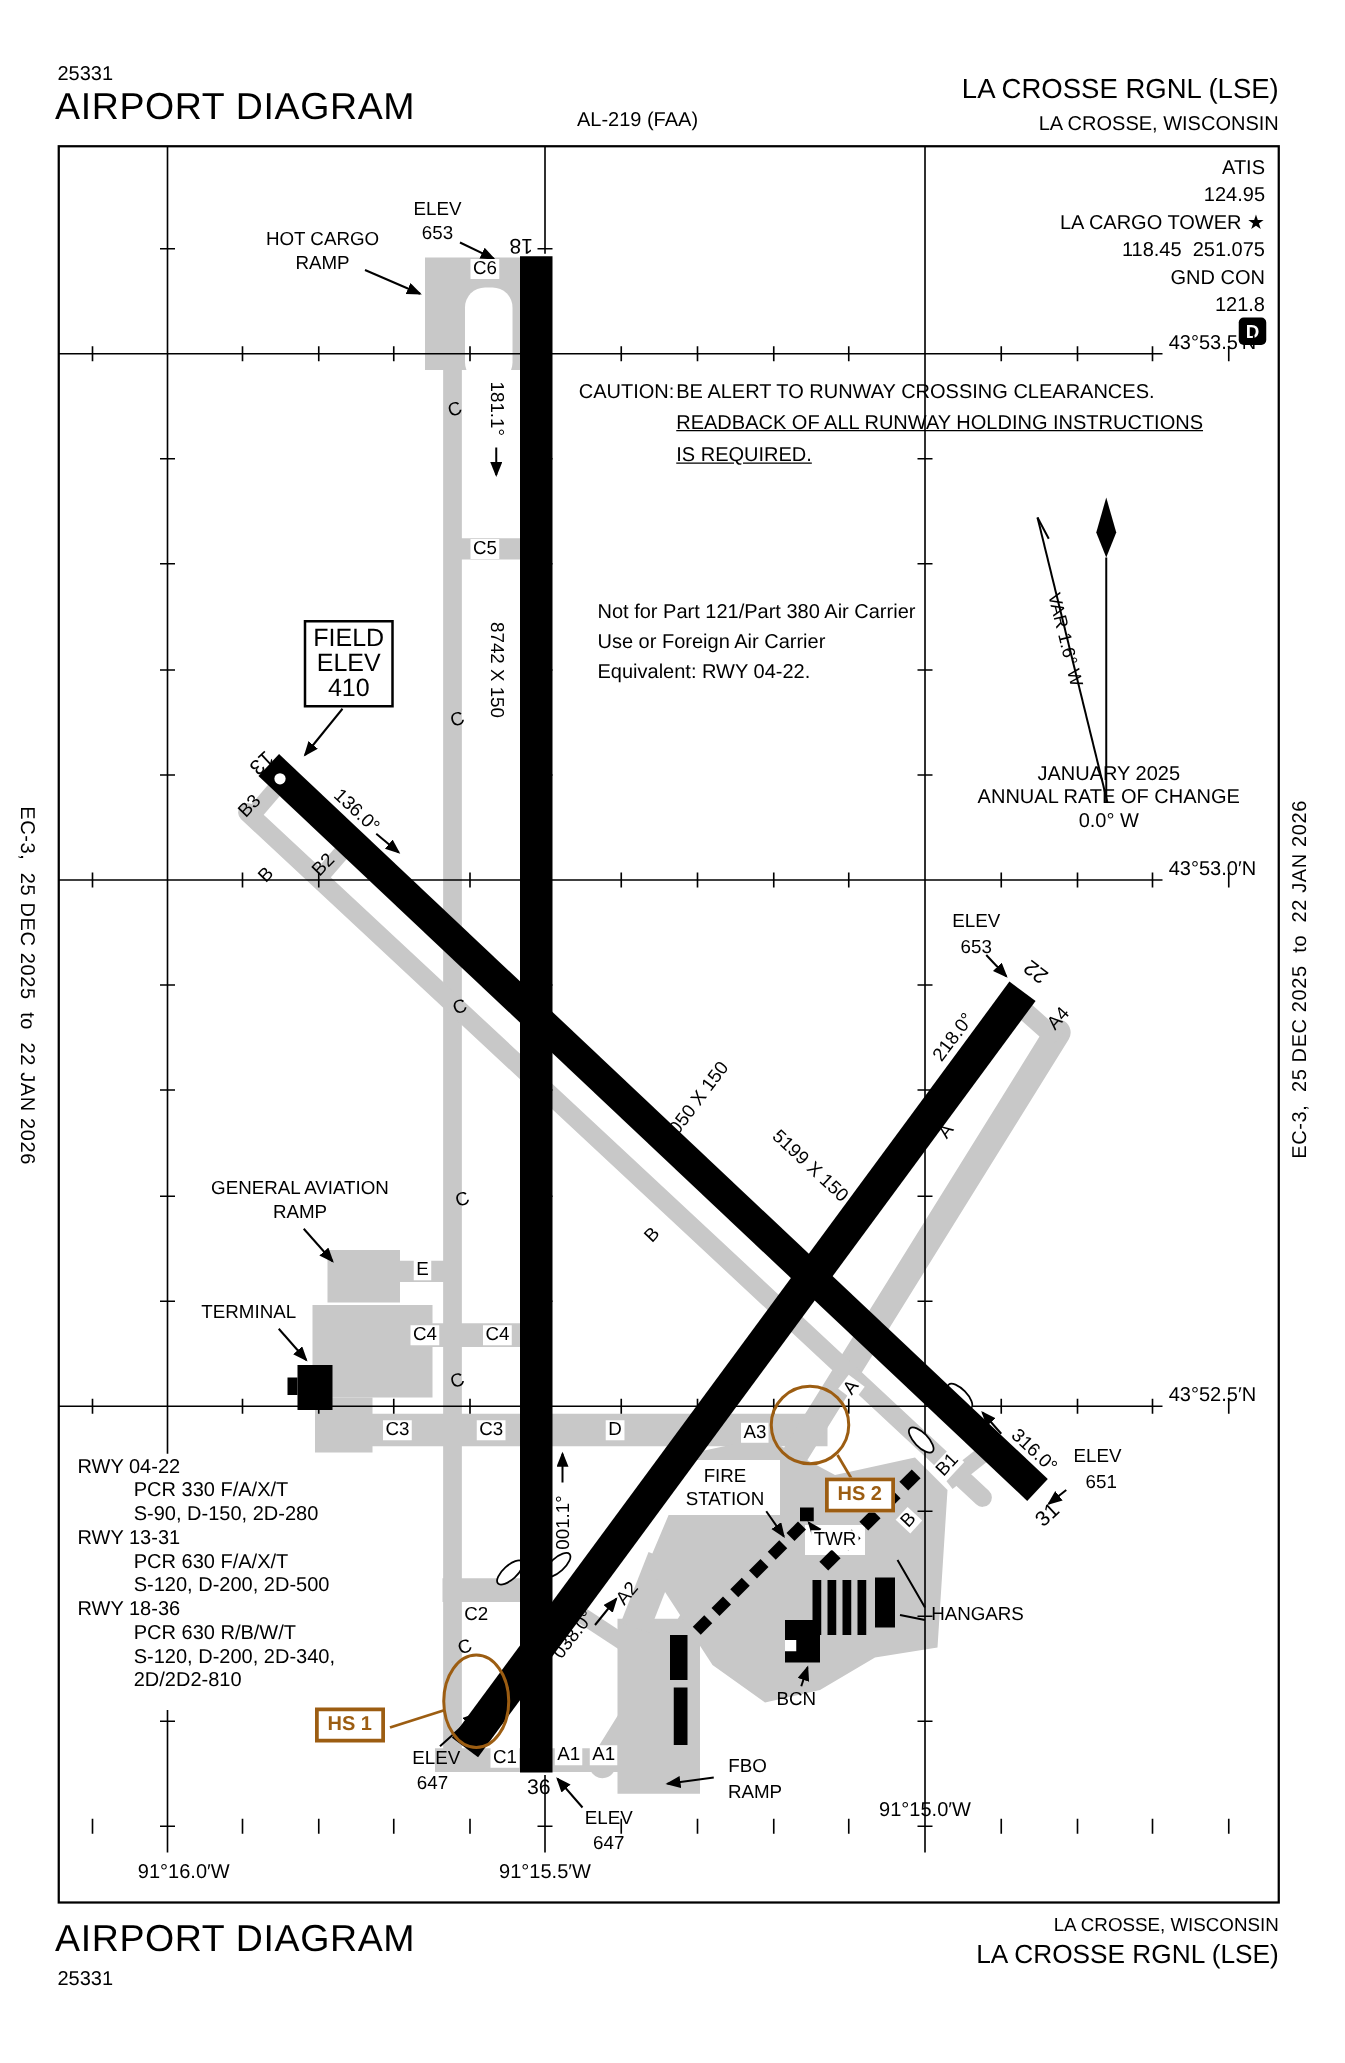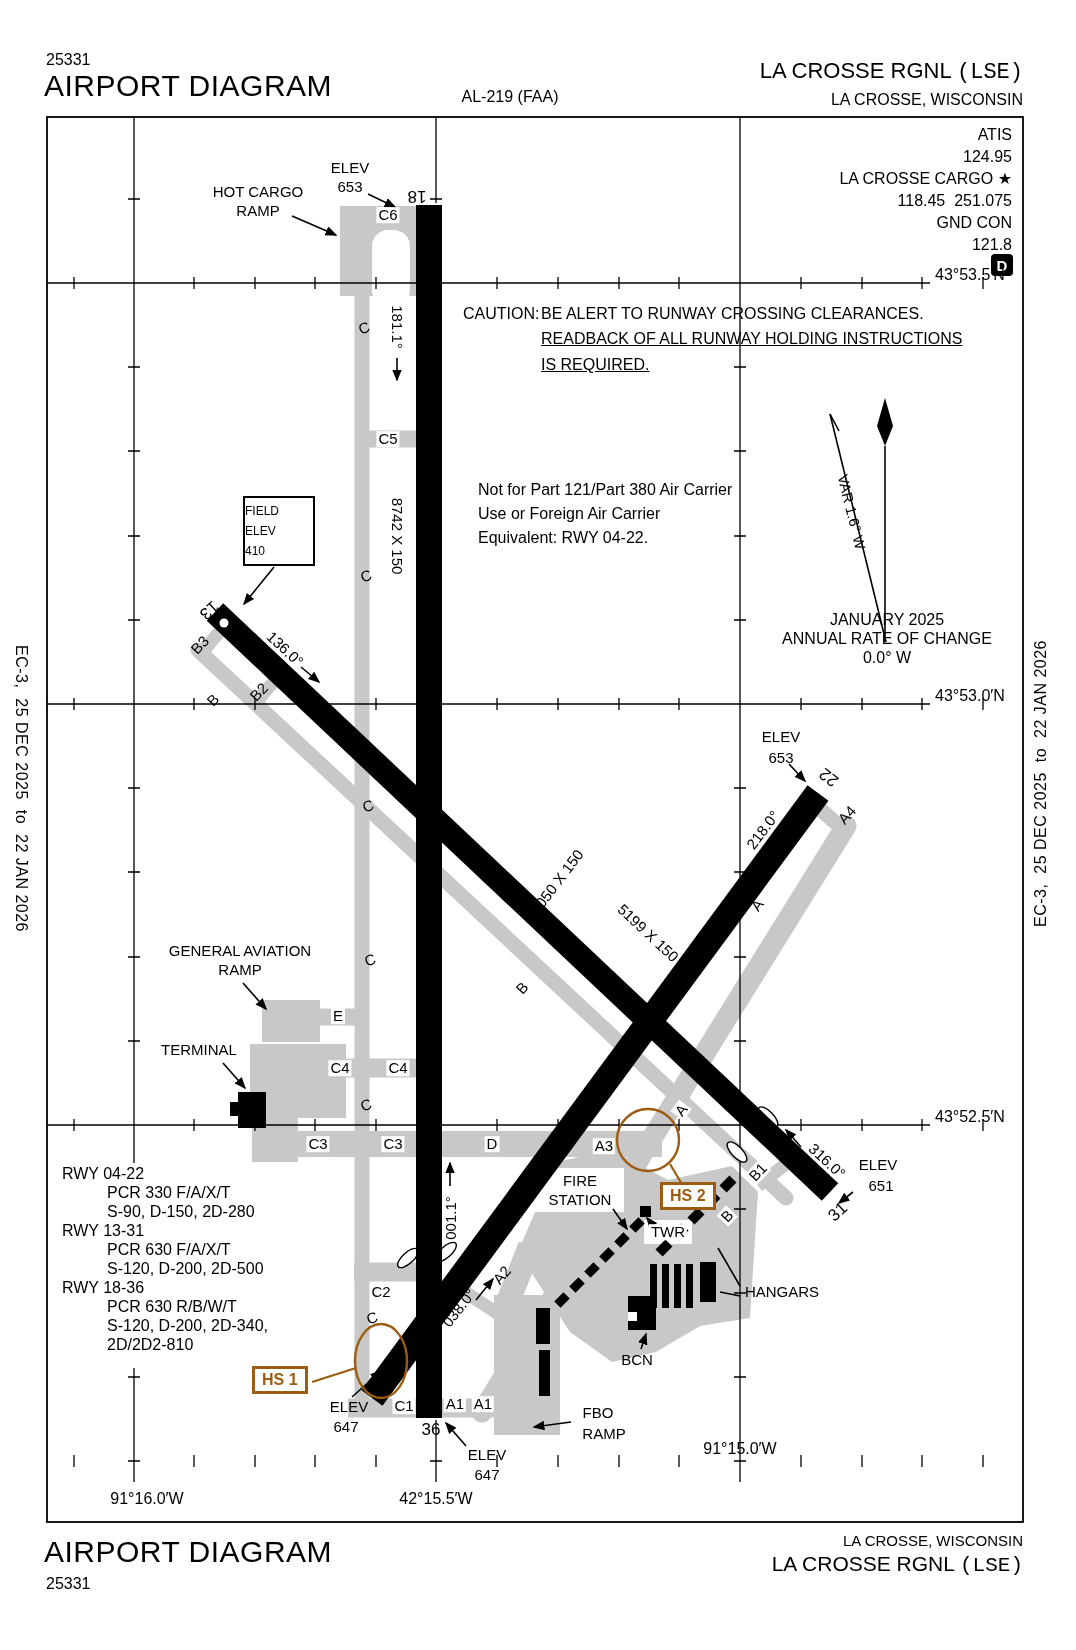--- a/index.html
+++ b/index.html
@@ -6,26 +6,26 @@
   .page{position:relative;width:1076px;height:1650px;background:#fff;overflow:hidden;
         font-family:"Liberation Sans",sans-serif;color:#000;}
   svg{position:absolute;left:0;top:0;}
   .lbl{position:absolute;white-space:nowrap;font-size:15px;line-height:1.04;}
   .ctr{transform:translate(-50%,-50%) rotate(var(--r,0deg));}
   .knock{background:#fff;padding:0 2px;}
   .f16{font-size:16px;} .f17{font-size:17px;} .f14{font-size:14.5px;}
   .ul{text-decoration:underline;}
   .rt{text-align:right;}
   .title{font-size:30px;letter-spacing:.5px;}
-  .serif{font-family:Liberation Mono, monospace;}
+  .serif{font-family:Liberation Sans, sans-serif;}
   .commline{font-size:16px;line-height:22px;text-align:right;}
   .dbox{position:absolute;left:991px;top:254px;width:22px;height:22px;background:#000;color:#fff;
         border-radius:4px;font-weight:bold;font-size:15px;display:flex;align-items:center;justify-content:center;}
-  .fieldbox{position:absolute;left:243px;top:496px;width:68px;border:2px solid #000;text-align:left;
-        font-size:12px;line-height:20px;padding:3px 0;}
+  .fieldbox{position:absolute;left:243px;top:496px;width:68px;border:2px solid #000;text-align:center;
+        font-size:20px;line-height:20px;padding:3px 0;}
   .hsbox{position:absolute;border:3px solid #9c5d12;color:#9c5d12;font-size:16px;font-weight:bold;
         padding:2px 7px;background:#fff;}
   .vert{position:absolute;writing-mode:vertical-rl;white-space:nowrap;font-size:16px;letter-spacing:.5px;}
   .vert.up{transform:rotate(180deg);}
   .tbl{font-size:16px;}
 </style>
 </head>
 <body>
 
 <div class="page">
@@ -178,21 +178,21 @@
   <div class="lbl title" style="left:44px;top:70px">AIRPORT DIAGRAM</div>
   <div class="lbl f16 ctr" style="left:510px;top:97px">AL-219 (FAA)</div>
   <div class="lbl rt" style="right:53px;top:60px;font-size:22px">
     <span>LA CROSSE RGNL</span>
     <span class="serif">(LSE)</span>
   </div>
   <div class="lbl f16 rt" style="right:53px;top:92px">LA CROSSE, WISCONSIN</div>
 
   <div class="lbl commline" style="right:64px;top:124px">ATIS</div>
   <div class="lbl commline" style="right:64px;top:146px">124.95</div>
-  <div class="lbl commline" style="right:64px;top:168px">LA CROSSE CARGO ★</div>
+  <div class="lbl commline" style="right:64px;top:168px">LA CARGO TOWER ★</div>
   <div class="lbl commline" style="right:64px;top:190px">118.45&nbsp;&nbsp;251.075</div>
   <div class="lbl commline" style="right:64px;top:212px">GND CON</div>
   <div class="lbl commline" style="right:64px;top:234px">121.8</div>
   <div class="dbox">D</div>
 
   <div class="lbl f16" style="left:463px;top:306px">CAUTION:</div>
   <div class="lbl f16" style="left:541px;top:306px">BE ALERT TO RUNWAY CROSSING CLEARANCES.</div>
   <div class="lbl f16 ul" style="left:541px;top:331px">READBACK OF ALL RUNWAY HOLDING INSTRUCTIONS</div>
   <div class="lbl f16 ul" style="left:541px;top:357px">IS REQUIRED.</div>
 
@@ -202,21 +202,21 @@
 
   <div class="lbl f14 ctr" style="left:851px;top:512px;--r:76deg">VAR 1.6° W</div>
   <div class="lbl f16 ctr" style="left:887px;top:620px">JANUARY 2025</div>
   <div class="lbl f16 ctr" style="left:887px;top:639px">ANNUAL RATE OF CHANGE</div>
   <div class="lbl f16 ctr" style="left:887px;top:658px">0.0° W</div>
 
   <div class="lbl f16" style="left:935px;top:267px">43°53.5′N</div>
   <div class="lbl f16" style="left:935px;top:688px">43°53.0′N</div>
   <div class="lbl f16" style="left:935px;top:1109px">43°52.5′N</div>
   <div class="lbl f16 ctr" style="left:147px;top:1499px">91°16.0′W</div>
-  <div class="lbl f16 ctr" style="left:436px;top:1499px">42°15.5′W</div>
+  <div class="lbl f16 ctr" style="left:436px;top:1499px">91°15.5′W</div>
   <div class="lbl f16 ctr" style="left:740px;top:1449px">91°15.0′W</div>
 
   <div class="lbl ctr" style="left:258px;top:192px">HOT CARGO</div>
   <div class="lbl ctr" style="left:258px;top:211px">RAMP</div>
   <div class="lbl ctr" style="left:240px;top:951px">GENERAL AVIATION</div>
   <div class="lbl ctr" style="left:240px;top:970px">RAMP</div>
   <div class="lbl ctr" style="left:199px;top:1050px">TERMINAL</div>
   <div class="lbl ctr" style="left:580px;top:1181px">FIRE</div>
   <div class="lbl ctr" style="left:580px;top:1200px">STATION</div>
   <div class="lbl ctr knock" style="left:668px;top:1232px">TWR</div>

